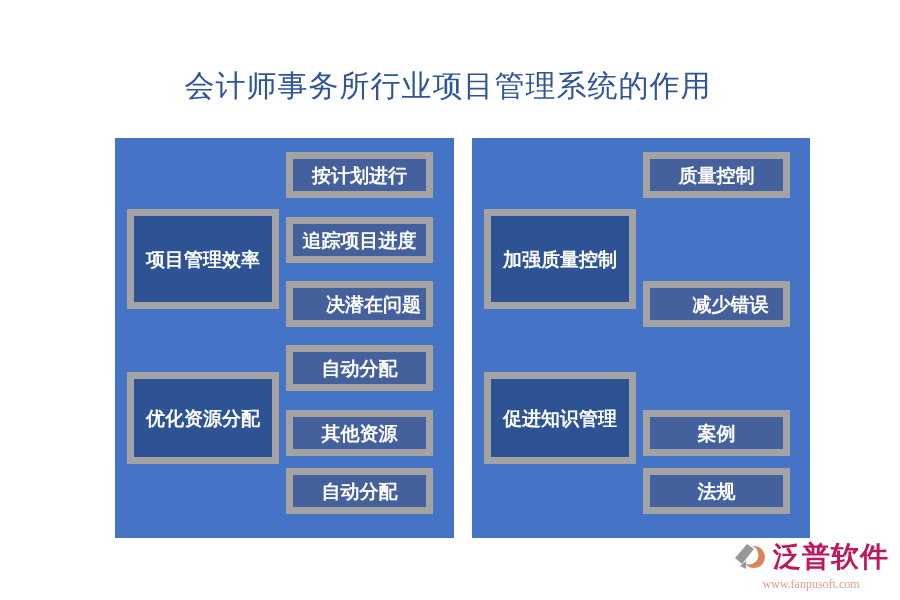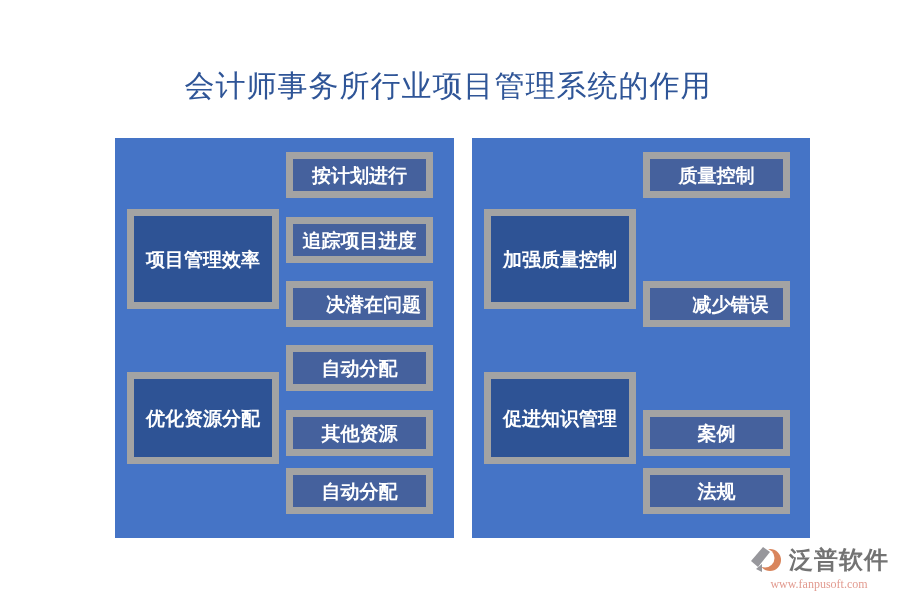--- a/index.html
+++ b/index.html
@@ -61,22 +61,22 @@
     align-items: center;
   }
   .wm-row {
     display: flex;
     align-items: center;
     gap: 4px;
   }
   .wm-brand {
     font-family: "DejaVu Serif", serif;
     font-weight: 700;
-    font-size: 24px;
-    color: #737373;
+    font-size: 28px;
+    color: #be185d;
     letter-spacing: 1px;
   }
   .wm-url {
     font-family: "Liberation Serif", serif;
     font-size: 12px;
     color: #e29b90;
     margin-top: 1px;
   }
   .wm-logo { display: block; }
 </style>

